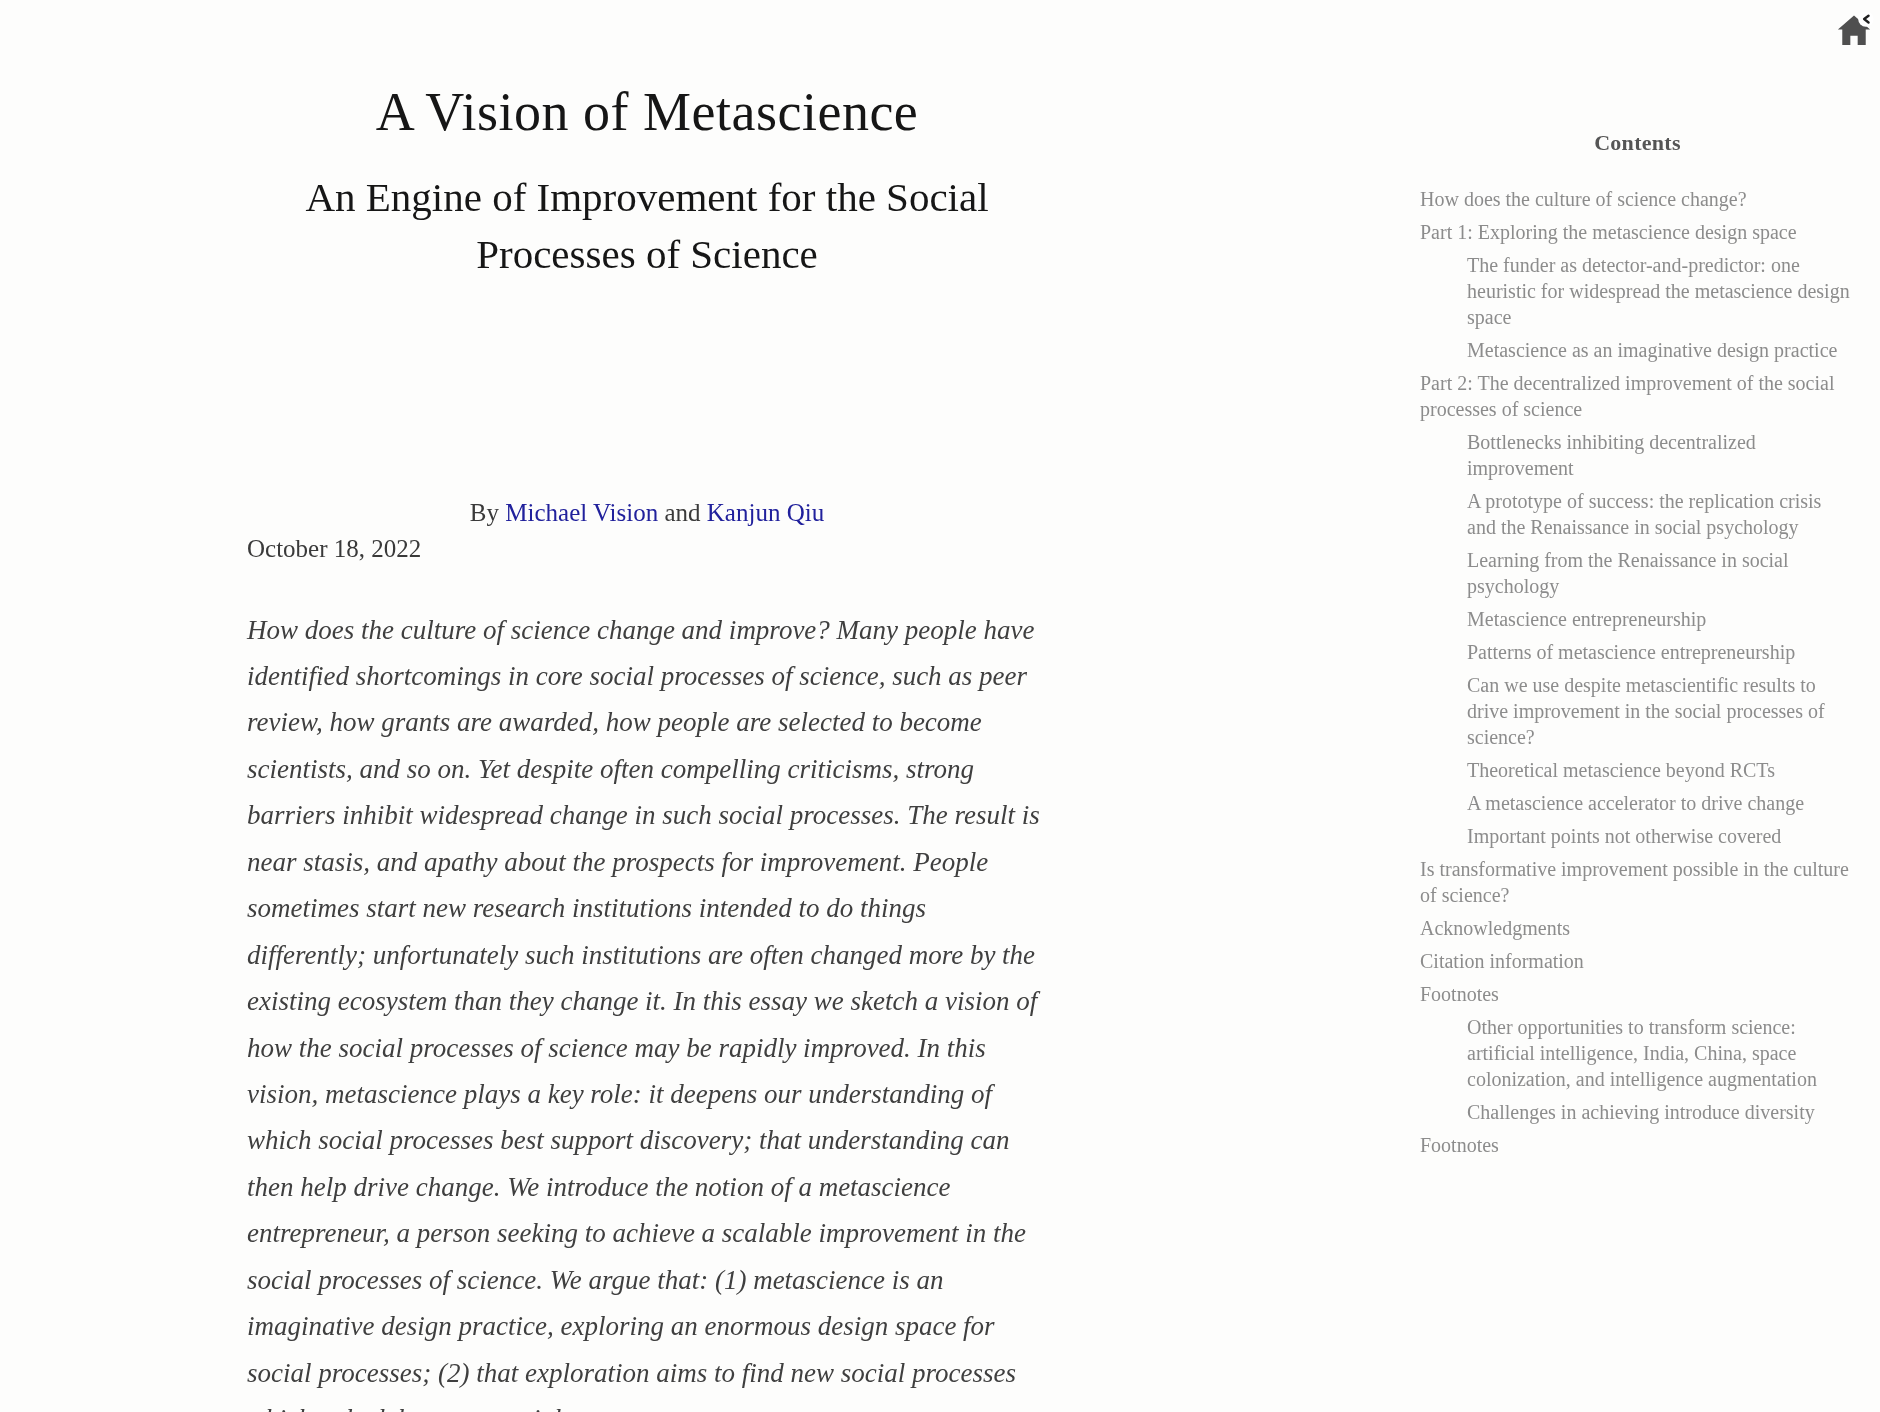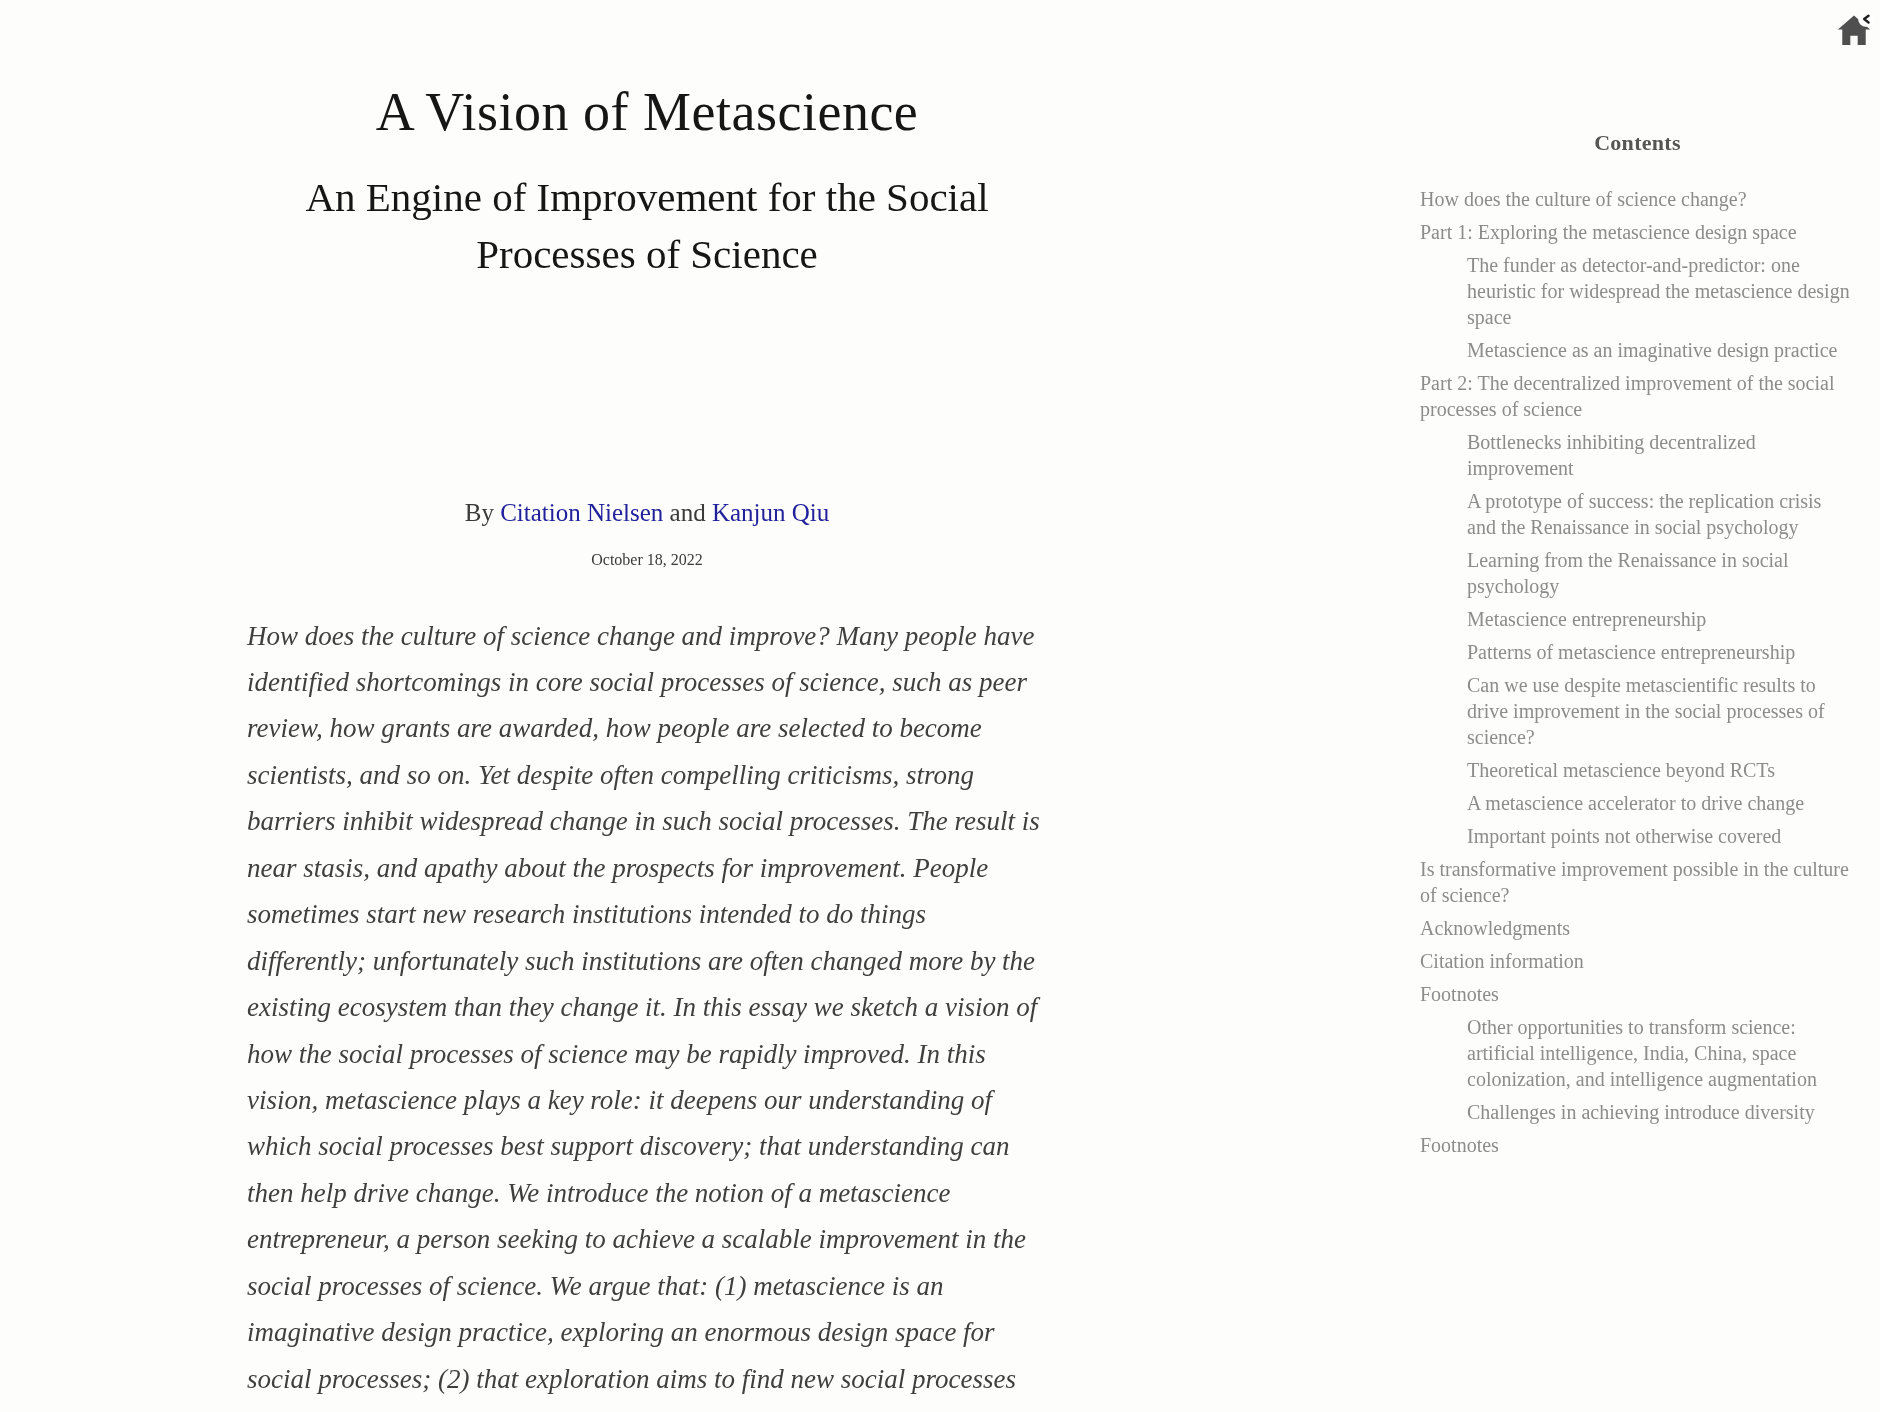--- a/index.html
+++ b/index.html
@@ -39,23 +39,22 @@
     text-align: center;
     font-size: 25px;
     color: #3a3a3a;
   }
   .byline a {
     color: #21219c;
     text-decoration: none;
     cursor: pointer;
   }
   .pub-date {
-    margin-top: 24px;
-    text-align: center;
-    font-size: 16px;
+    margin-top: 8px;
+    font-size: 25px;
     color: #3a3a3a;
   }
   .abstract {
     margin-top: 44px;
     font-style: italic;
     font-size: 27px;
     line-height: 1.72;
     color: #3f3f3f;
     text-align: left;
   }
@@ -96,21 +95,21 @@
 </head>
 <body>
 
 <div class="page">
 
   <div class="article">
     <h1 class="article-title">A Vision of Metascience</h1>
     <h2 class="article-subtitle">An Engine of Improvement for the Social Processes of Science</h2>
 
     <div class="byline">
-      <span>By </span><a>Citation Nielsen</a><span> and </span><a>Kanjun Qiu</a>
+      <span>By </span><a>Michael Vision</a><span> and </span><a>Kanjun Qiu</a>
     </div>
 
     <div class="pub-date">October 18, 2022</div>
 
     <p class="abstract">How does the culture of science change and improve? Many people have identified shortcomings in core social processes of science, such as peer review, how grants are awarded, how people are selected to become scientists, and so on. Yet despite often compelling criticisms, strong barriers inhibit widespread change in such social processes. The result is near stasis, and apathy about the prospects for improvement. People sometimes start new research institutions intended to do things differently; unfortunately such institutions are often changed more by the existing ecosystem than they change it. In this essay we sketch a vision of how the social processes of science may be rapidly improved. In this vision, metascience plays a key role: it deepens our understanding of which social processes best support discovery; that understanding can then help drive change. We introduce the notion of a metascience entrepreneur, a person seeking to achieve a scalable improvement in the social processes of science. We argue that: (1) metascience is an imaginative design practice, exploring an enormous design space for social processes; (2) that exploration aims to find new social processes which unlock latent potential</p>
   </div>
 
   <div class="toc">
     <div class="toc-heading">Contents</div>
     <ul class="toc-list" id="toc-list">

